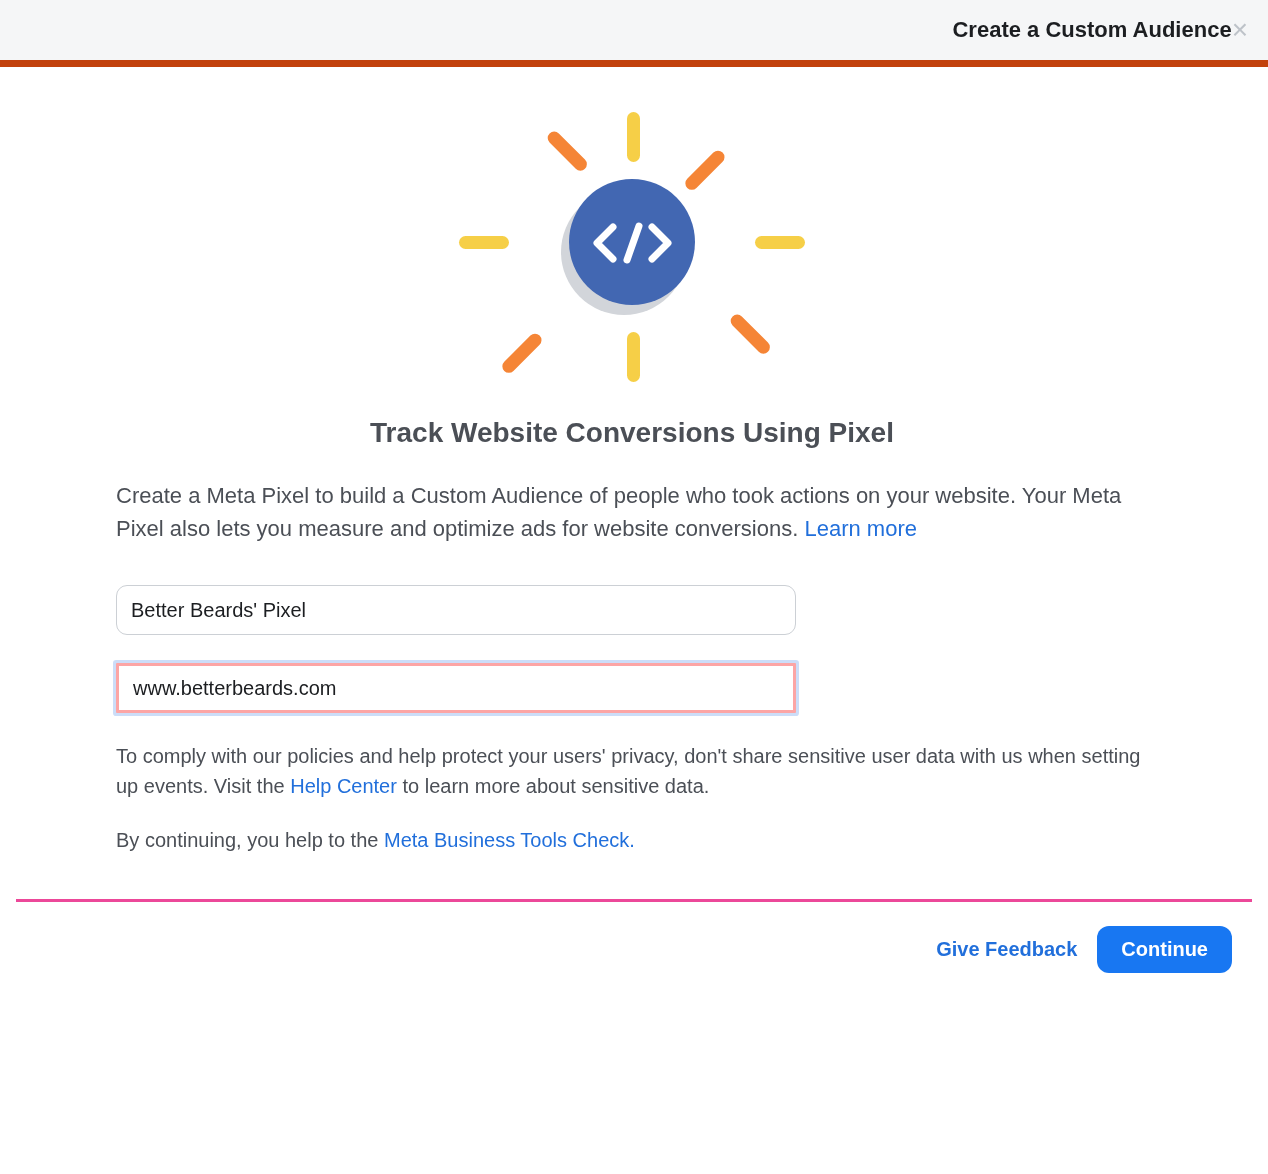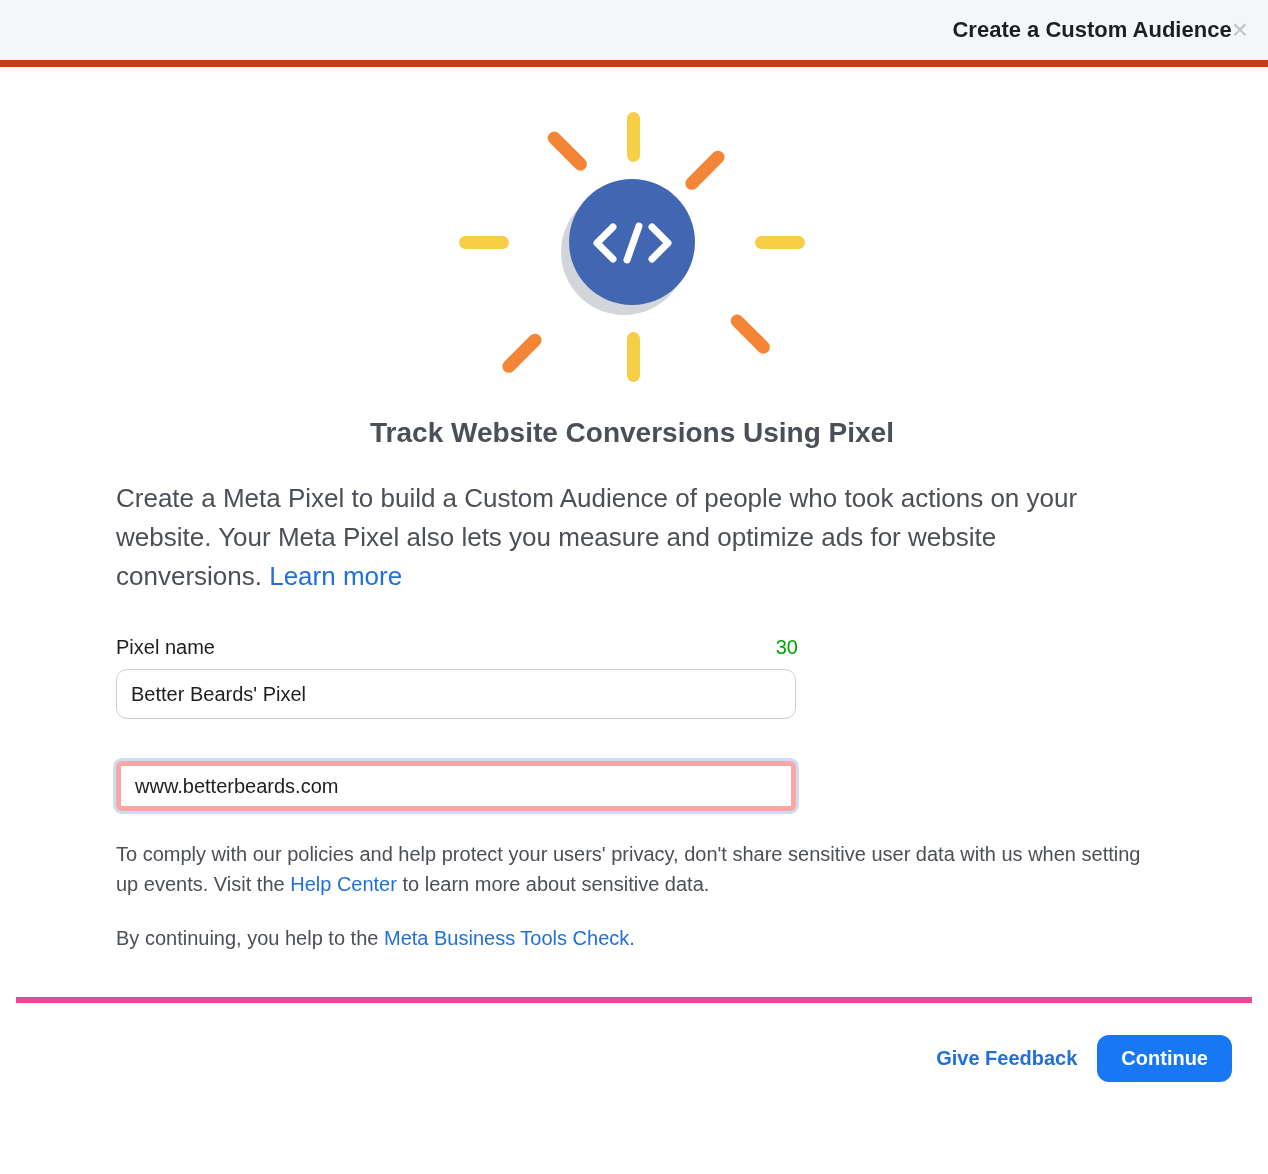--- a/index.html
+++ b/index.html
@@ -47,21 +47,21 @@
       height: 280px;
     }
     .headline {
       text-align: center;
       font-size: 28px;
       font-weight: 700;
       color: #4b4f56;
       margin-bottom: 30px;
     }
     .description {
-      font-size: 26px;
+      font-size: 22px;
       color: #4b4f56;
       line-height: 1.5;
       margin-bottom: 40px;
       margin-top: 12px;
     }
     .description a {
       color: #216fdb;
       text-decoration: none;
       cursor: pointer;
     }
@@ -88,29 +88,28 @@
       border-radius: 11px;
       padding: 0 14px;
       font-size: 20px;
       color: #1c1e21;
       font-family: inherit;
       outline: none;
     }
     .text-input-focused {
       width: 680px;
       height: 50px;
-      border: 5px solid #fca5a5;
-      border-radius: 6px;
+      border: 3px solid #fca5a5;
+      border-radius: 1px;
       padding: 0 14px;
       font-size: 20px;
       color: #1c1e21;
       font-family: inherit;
       outline: none;
       box-shadow: 0 0 0 3px rgba(53, 120, 229, 0.25);
-      margin-top: 14px;
     }
     .field-group {
       margin-bottom: 28px;
     }
     .info-icon {
       display: inline-flex;
       width: 18px;
       height: 18px;
       border-radius: 50%;
       background: #bec3c9;
@@ -129,22 +128,22 @@
       color: #4b4f56;
       line-height: 1.5;
       margin-bottom: 24px;
     }
     .policy-text a {
       color: #216fdb;
       text-decoration: none;
       cursor: pointer;
     }
     .modal-footer {
-      border-top: 6px solid #ec4899;
-      padding: 32px 20px;
+      border-top: 3px solid #ec4899;
+      padding: 24px 20px;
       display: flex;
       justify-content: flex-end;
       align-items: center;
       gap: 20px;
       margin: 0 16px;
     }
     .feedback-link {
       color: #216fdb;
       font-size: 20px;
       font-weight: 700;
@@ -196,24 +195,20 @@
     </svg>
   </div>
 
   <h2 class="headline">Track Website Conversions Using Pixel</h2>
 
   <p class="description">
     <span>Create a Meta Pixel to build a Custom Audience of people who took actions on your website. Your Meta Pixel also lets you measure and optimize ads for website conversions. </span><a>Learn more</a>
   </p>
 
   <div class="field-group">
-    <div class="label-row">
-      <span class="field-label">Pixel name</span>
-      <span class="char-count">30</span>
-    </div>
     <input type="text" class="text-input" value="Better Beards' Pixel" style="">
   </div>
 
   <div class="field-group">
     <input type="text" class="text-input-focused" value="www.betterbeards.com" style="">
   </div>
 
   <p class="policy-text">
     <span>To comply with our policies and help protect your users' privacy, don't share sensitive user data with us when setting up events. Visit the </span><a>Help Center</a><span> to learn more about sensitive data.</span>
   </p>

